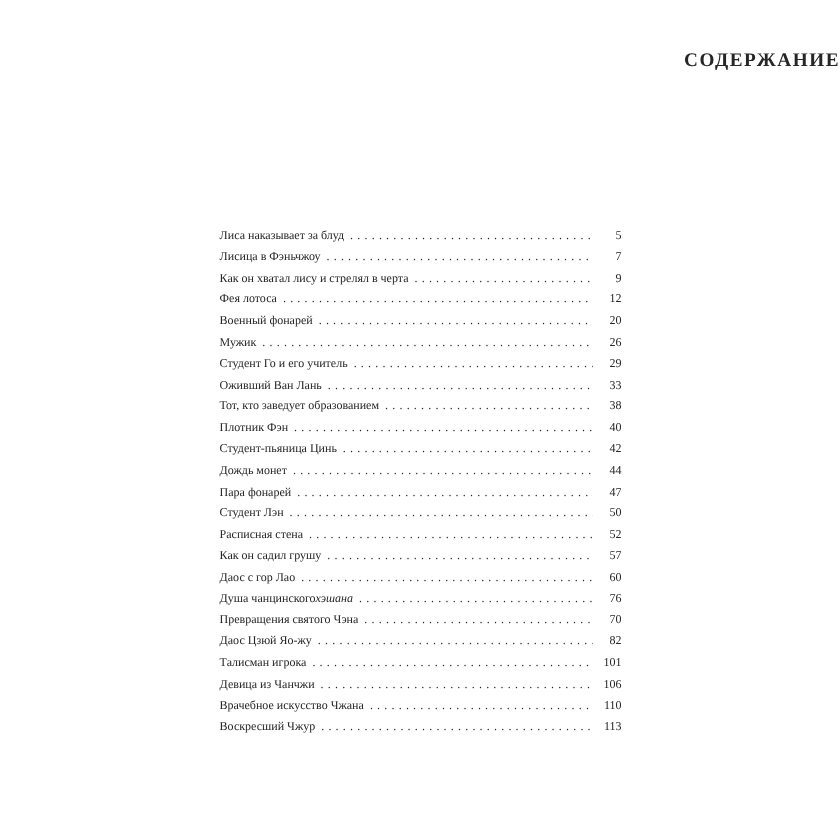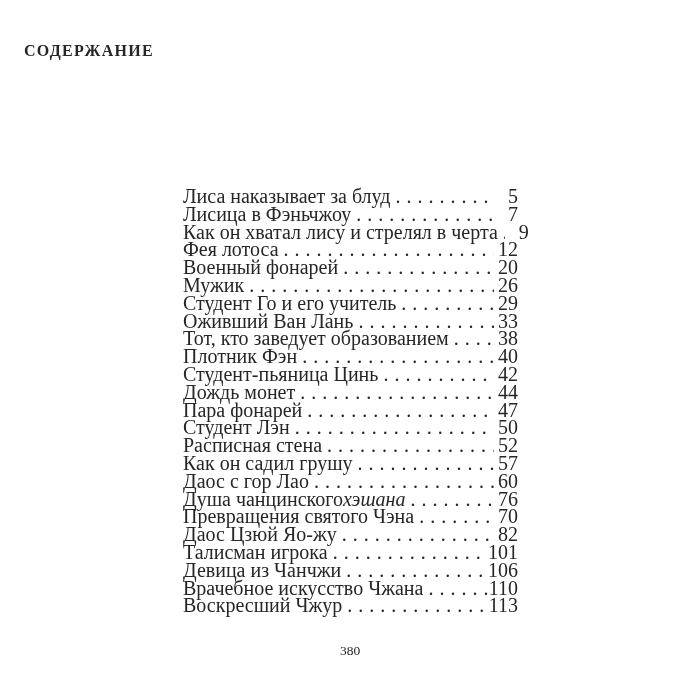--- a/index.html
+++ b/index.html
@@ -23,33 +23,33 @@
   .book-page {
     position: absolute;
     inset: 0;
     background: var(--bg-color);
   }
   .page-title {
     position: absolute;
     top: 42px;
     left: 0;
     width: 700px;
-    text-align: left;
+    text-align: right;
     font-size: 16px;
     font-weight: bold;
     letter-spacing: 1.3px;
     color: var(--text-color);
     padding-left: 24px;
   }
   .toc-list {
     position: absolute;
     top: 188px;
     left: 183px;
     width: 335px;
-    font-size: 20px;
+    font-size: 10px;
   }
   .toc-row {
     display: flex;
     align-items: baseline;
     height: 17.8px;
     line-height: 17.8px;
     white-space: nowrap;
   }
   .toc-row .t {
     flex: 0 0 auto;
@@ -256,15 +256,14 @@
   </div>
 
   <div class="toc-row">
     <span class="t">Воскресший Чжур</span>
     <span class="ti"></span>
     <span class="dots"></span>
     <span class="pg">113</span>
   </div>
 </div>
 
-  <div class="footer-folio">380</div>
 
 </div>
 
 </body></html>

